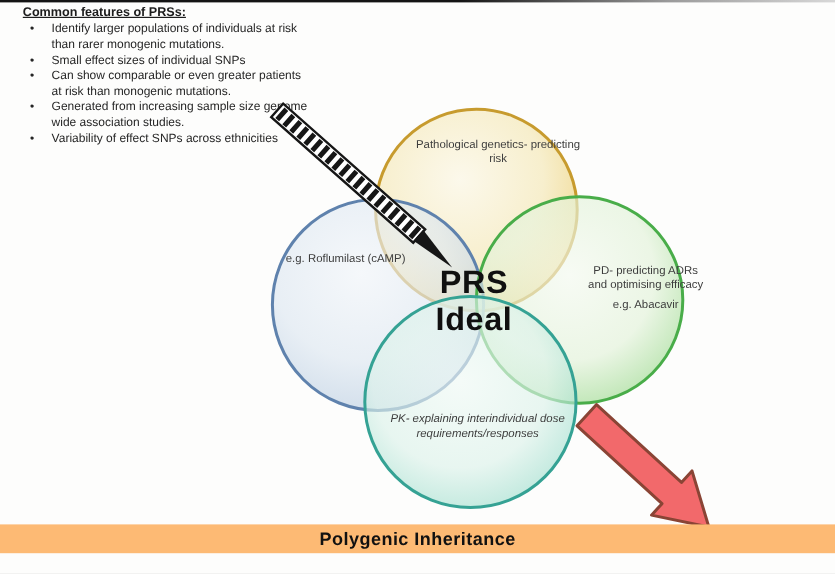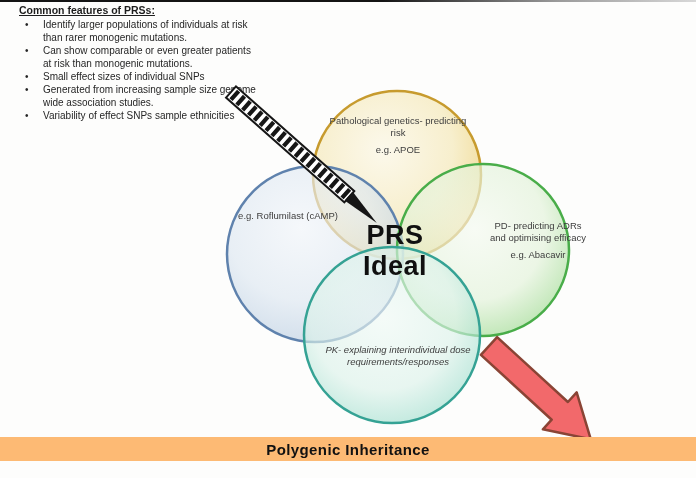--- a/index.html
+++ b/index.html
@@ -13,21 +13,21 @@
   .notes{position:absolute;left:19px;top:4px;width:240px;color:#1d1d1d;}
   .notes .hd{font-size:10.5px;font-weight:bold;text-decoration:underline;margin:0 0 2px 0;}
   .notes ul{list-style:none;margin:0;padding:0;}
   .notes li{position:relative;padding-left:24px;font-size:10px;line-height:1.3;color:#262626;}
   .notes li::before{content:"\2022";position:absolute;left:6px;top:0;}
   
   .vennsvg{position:absolute;left:0;top:0;}
   
   .label{position:absolute;text-align:center;font-size:9.5px;line-height:1.28;color:#3d3d3d;}
   .label .ex{margin-top:5px;}
-  .lbl-top{left:321px;top:115px;width:154px;}
+  .lbl-top{left:338px;top:115px;width:154px;}
   .lbl-left{left:237px;top:205px;width:102px;}
   .lbl-right{left:488px;top:220px;width:100px;}
   .lbl-bottom{left:304px;top:344px;width:188px;font-style:italic;}
   .ideal{position:absolute;left:334px;top:220px;width:122px;text-align:center;
     font-size:27px;font-weight:800;line-height:1.15;color:#101010;letter-spacing:.5px;}
   
   .banner{position:absolute;left:0;top:437px;width:100%;height:24px;background:#fdba74;
     display:flex;align-items:center;justify-content:center;}
   .banner span{font-size:15px;font-weight:bold;color:#111111;letter-spacing:.4px;}
   
@@ -37,24 +37,24 @@
 </head>
 <body>
 
 <div class="stage">
   <div class="topline"></div>
 
   <div class="notes">
     <div class="hd">Common features of PRSs:</div>
     <ul>
       <li>Identify larger populations of individuals at risk than rarer monogenic mutations.</li>
+      <li>Small effect sizes of individual SNPs</li>
       <li>Can show comparable or even greater patients at risk than monogenic mutations.</li>
-      <li>Small effect sizes of individual SNPs</li>
       <li>Generated from increasing sample size genome wide association studies.</li>
-      <li>Variability of effect SNPs sample ethnicities</li>
+      <li>Variability of effect SNPs across ethnicities</li>
     </ul>
   </div>
 
   <svg class="vennsvg" width="696" height="478" viewBox="0 0 696 478">
     <defs>
       <radialGradient id="g-yellow" cx="42%" cy="35%" r="75%">
         <stop offset="0%" stop-color="#fbf6e2"></stop>
           <stop offset="55%" stop-color="#f4e7b4"></stop>
           <stop offset="100%" stop-color="#e7bf45"></stop>
       </radialGradient>
@@ -86,21 +86,20 @@
       <polygon points="157,-6 196,1.5 157,6" fill="#161616"></polygon>
     </g>
 
     <g transform="translate(489,346) rotate(42.5)">
       <polygon points="0,-12 96,-12 96,-25 138,0 96,25 96,12 0,12" fill="#f2696b" stroke="#8a4435" stroke-width="2.5" stroke-linejoin="round"></polygon>
     </g>
   </svg>
 
   <div class="label lbl-top">
     <div>Pathological genetics- predicting risk</div>
-    <div class="ex">e.g. APOE</div>
   </div>
   <div class="label lbl-left">
     <div class="ex">e.g. Roflumilast (cAMP)</div>
   </div>
   <div class="label lbl-right">
     <div>PD- predicting ADRs and optimising efficacy</div>
     <div class="ex">e.g. Abacavir</div>
   </div>
   <div class="label lbl-bottom">
     <div>PK- explaining interindividual dose requirements/responses</div>

